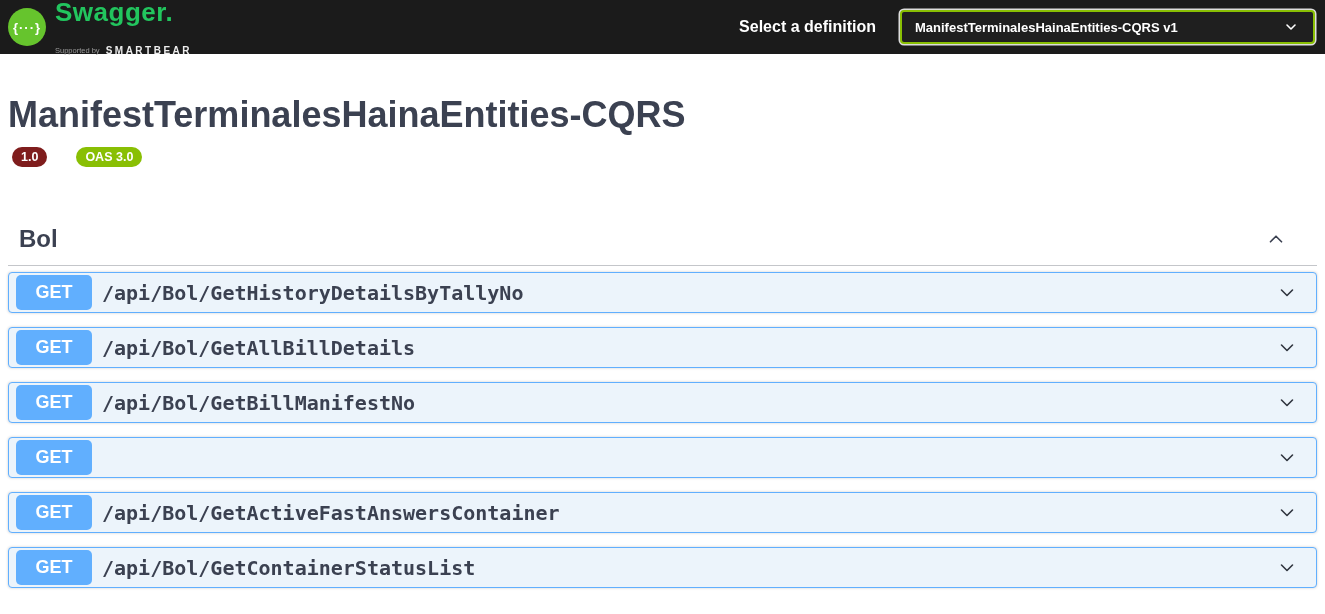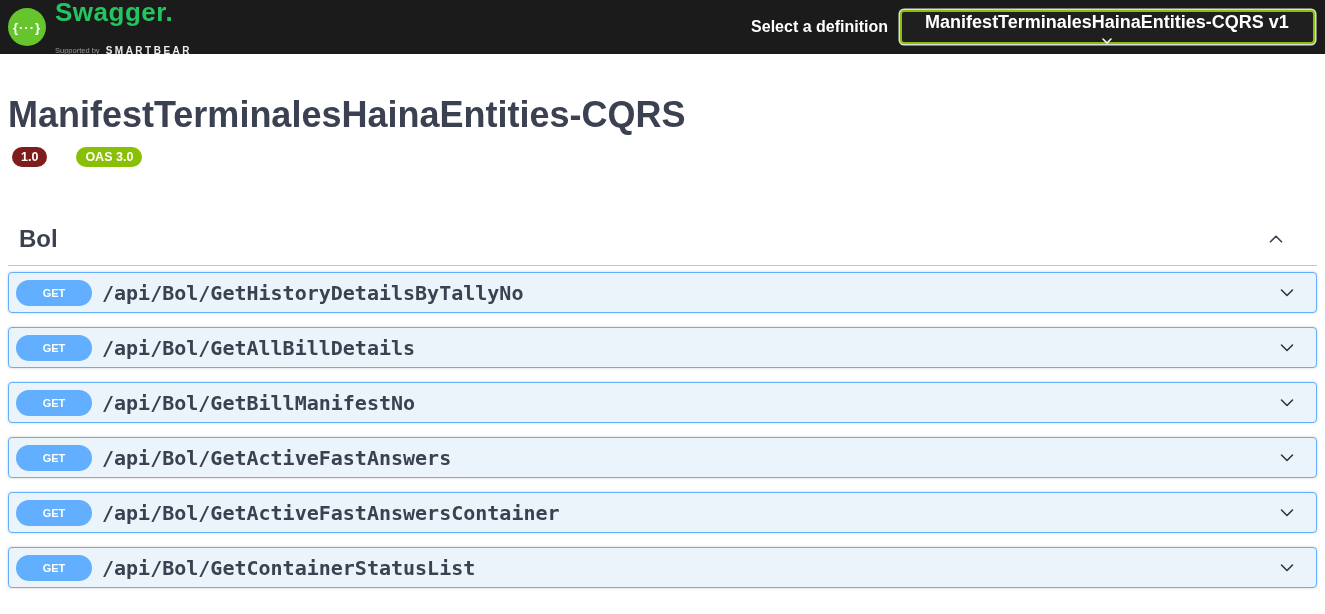--- a/index.html
+++ b/index.html
@@ -52,43 +52,42 @@
   .brand-supported { color: #9b9b9b; font-size: 7.5px; }
   .brand-smartbear {
     color: #eeeeee;
     font-size: 10px;
     font-weight: bold;
     letter-spacing: 2.5px;
   }
   .topbar-right {
     display: flex;
     align-items: center;
-    gap: 12px;
+    gap: 24px;
   }
   .def-label {
     color: #ffffff;
     font-size: 16px;
     font-weight: bold;
   }
   .def-select {
     width: 415px;
     height: 34px;
     background: #1f1f1f;
     border: 2px solid #89bf04;
     border-radius: 4px;
     box-shadow: 0 0 0 1.5px rgba(255,255,255,0.85);
     color: #ffffff;
-    font-size: 18px;
+    font-size: 13px;
     font-weight: bold;
     display: flex;
     align-items: center;
     justify-content: space-between;
     padding: 0 14px 0 13px;
     cursor: pointer;
-    flex-direction: column;
   }
 
   
   .main { padding: 0 8px; }
 
   .info-block { margin-top: 41px; }
   .title-row { display: flex; align-items: flex-start; gap: 6px; flex-direction: column; }
   .api-title {
     font-size: 36px;
     font-weight: bold;
@@ -152,23 +151,23 @@
     padding: 5px;
     height: 41px;
     cursor: pointer;
   }
   .method-badge {
     display: inline-block;
     width: 76px;
     text-align: center;
     background: #61affe;
     color: #ffffff;
-    font-size: 11px;
-    font-weight: bold;
-    border-radius: 13px;
+    font-size: 18px;
+    font-weight: bold;
+    border-radius: 5px;
     padding: 7px 0;
     margin-left: 2px;
   }
   .op-path {
     margin-left: 10px;
     font-family: "DejaVu Sans Mono", "Liberation Mono", monospace;
     font-size: 20px;
     font-weight: bold;
     color: #3b4151;
     letter-spacing: 0;
@@ -258,21 +257,20 @@
         <span class="op-path">/api/Bol/GetBillManifestNo</span>
         <span class="op-chev">
           <svg width="20" height="20" viewBox="0 0 20 20">
               <path d="M4.5 7 L10 12.5 L15.5 7" fill="none" stroke="#30353f" stroke-width="1.6" stroke-linecap="round" stroke-linejoin="round"></path>
             </svg>
         </span>
       </div>
 
       <div class="opblock">
         <span class="method-badge">GET</span>
-        <span class="op-path">/api/Bol/GetActiveFastAnswers</span>
         <span class="op-chev">
           <svg width="20" height="20" viewBox="0 0 20 20">
               <path d="M4.5 7 L10 12.5 L15.5 7" fill="none" stroke="#30353f" stroke-width="1.6" stroke-linecap="round" stroke-linejoin="round"></path>
             </svg>
         </span>
       </div>
 
       <div class="opblock">
         <span class="method-badge">GET</span>
         <span class="op-path">/api/Bol/GetActiveFastAnswersContainer</span>

